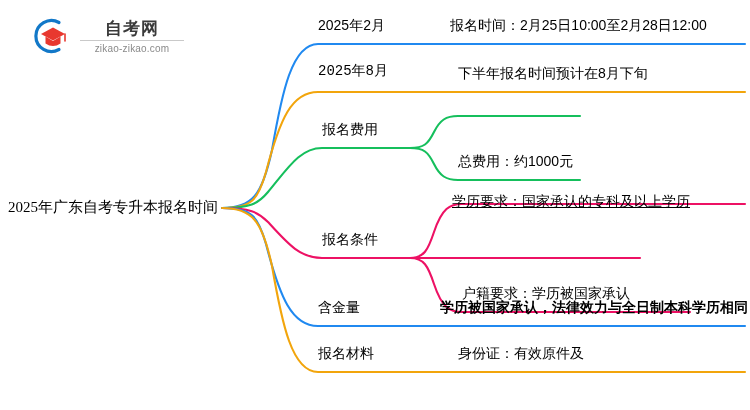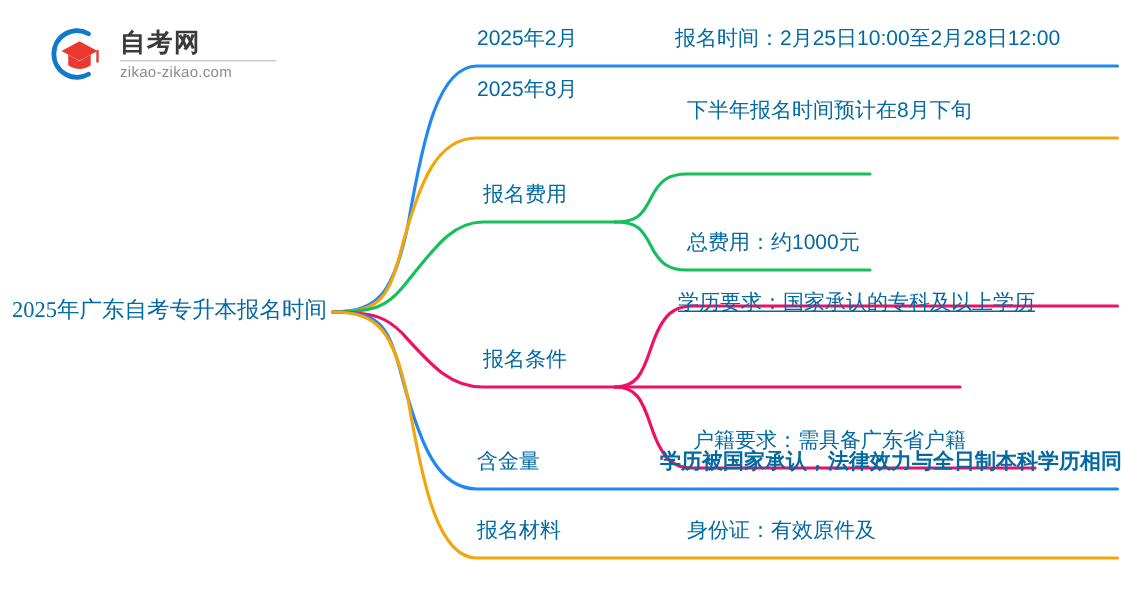--- a/index.html
+++ b/index.html
@@ -32,20 +32,21 @@
     height: 44px;
     position: relative;
     flex: 0 0 auto;
   }
   #logo .wordmark {
     display: flex;
     flex-direction: column;
     justify-content: center;
     line-height: 1;
     padding-top: 2px;
+    align-items: center;
   }
   #logo .cn {
     font-size: 17px;
     font-weight: bold;
     color: #3a3a3a;
     letter-spacing: 1px;
   }
   #logo .rule {
     width: 104px;
     height: 1px;
@@ -69,21 +70,21 @@
   }
   #wires path {
     fill: none;
     stroke-width: 2.1;
     stroke-linecap: round;
   }
 
   
   .node {
     position: absolute;
-    color: #0369a1;
+    color: #000000;
     white-space: nowrap;
     line-height: 1.1;
   }
   .node.root {
     font-size: 15px;
     font-weight: 500;
     font-family: Liberation Serif, serif;
   }
   .node.lvl1 {
     font-size: 14px;
@@ -129,32 +130,32 @@
     <path d="M410,148 C424,148 428,152 434,164 C440,176 446,180 458,180 L580,180" stroke="#15BF5C"></path>
 
     <path d="M410,258 C424,258 428,250 434,232 C442,208 450,204 462,204 L745,204" stroke="#ED1164"></path>
     <path d="M410,258 L462,258 L640,258" stroke="#ED1164"></path>
     <path d="M410,258 C424,258 428,266 434,284 C442,308 450,312 462,312 L690,312" stroke="#ED1164"></path>
   </svg>
 
   <div class="node root" style="left:8px; top:199px;">2025年广东自考专升本报名时间</div>
 
   <div class="node lvl1" style="left:318px; top:18px;">2025年2月</div>
-  <div class="node lvl1" style="left:318px; top:52px;">2025年8月</div>
+  <div class="node lvl1" style="left:318px; top:64px;font-family:Liberation Mono, monospace;">2025年8月</div>
   <div class="node lvl1" style="left:322px; top:122px;">报名费用</div>
   <div class="node lvl1" style="left:322px; top:232px;">报名条件</div>
   <div class="node lvl1" style="left:318px; top:300px;">含金量</div>
   <div class="node lvl1" style="left:318px; top:346px;">报名材料</div>
 
   <div class="node lvl2" style="left:450px; top:18px;">报名时间：2月25日10:00至2月28日12:00</div>
 
   <div class="node lvl2" style="left:458px; top:66px;">下半年报名时间预计在8月下旬</div>
 
   <div class="node lvl2" style="left:458px; top:154px;">总费用：约1000元</div>
 
   <div class="node lvl2" style="left:452px; top:194px;text-decoration:underline;">学历要求：国家承认的专科及以上学历</div>
-  <div class="node lvl2" style="left:462px; top:286px;">户籍要求：需具备广东省户籍</div>
+  <div class="node lvl2" style="left:462px; top:286px;">户籍要求：学历被国家承认</div>
 
   <div class="node lvl2" style="left:440px; top:300px;font-weight:bold;">学历被国家承认，法律效力与全日制本科学历相同</div>
 
   <div class="node lvl2 cut" style="left:458px; top:346px;">身份证：有效原件及</div>
 
 </div>
 
 </body></html>

